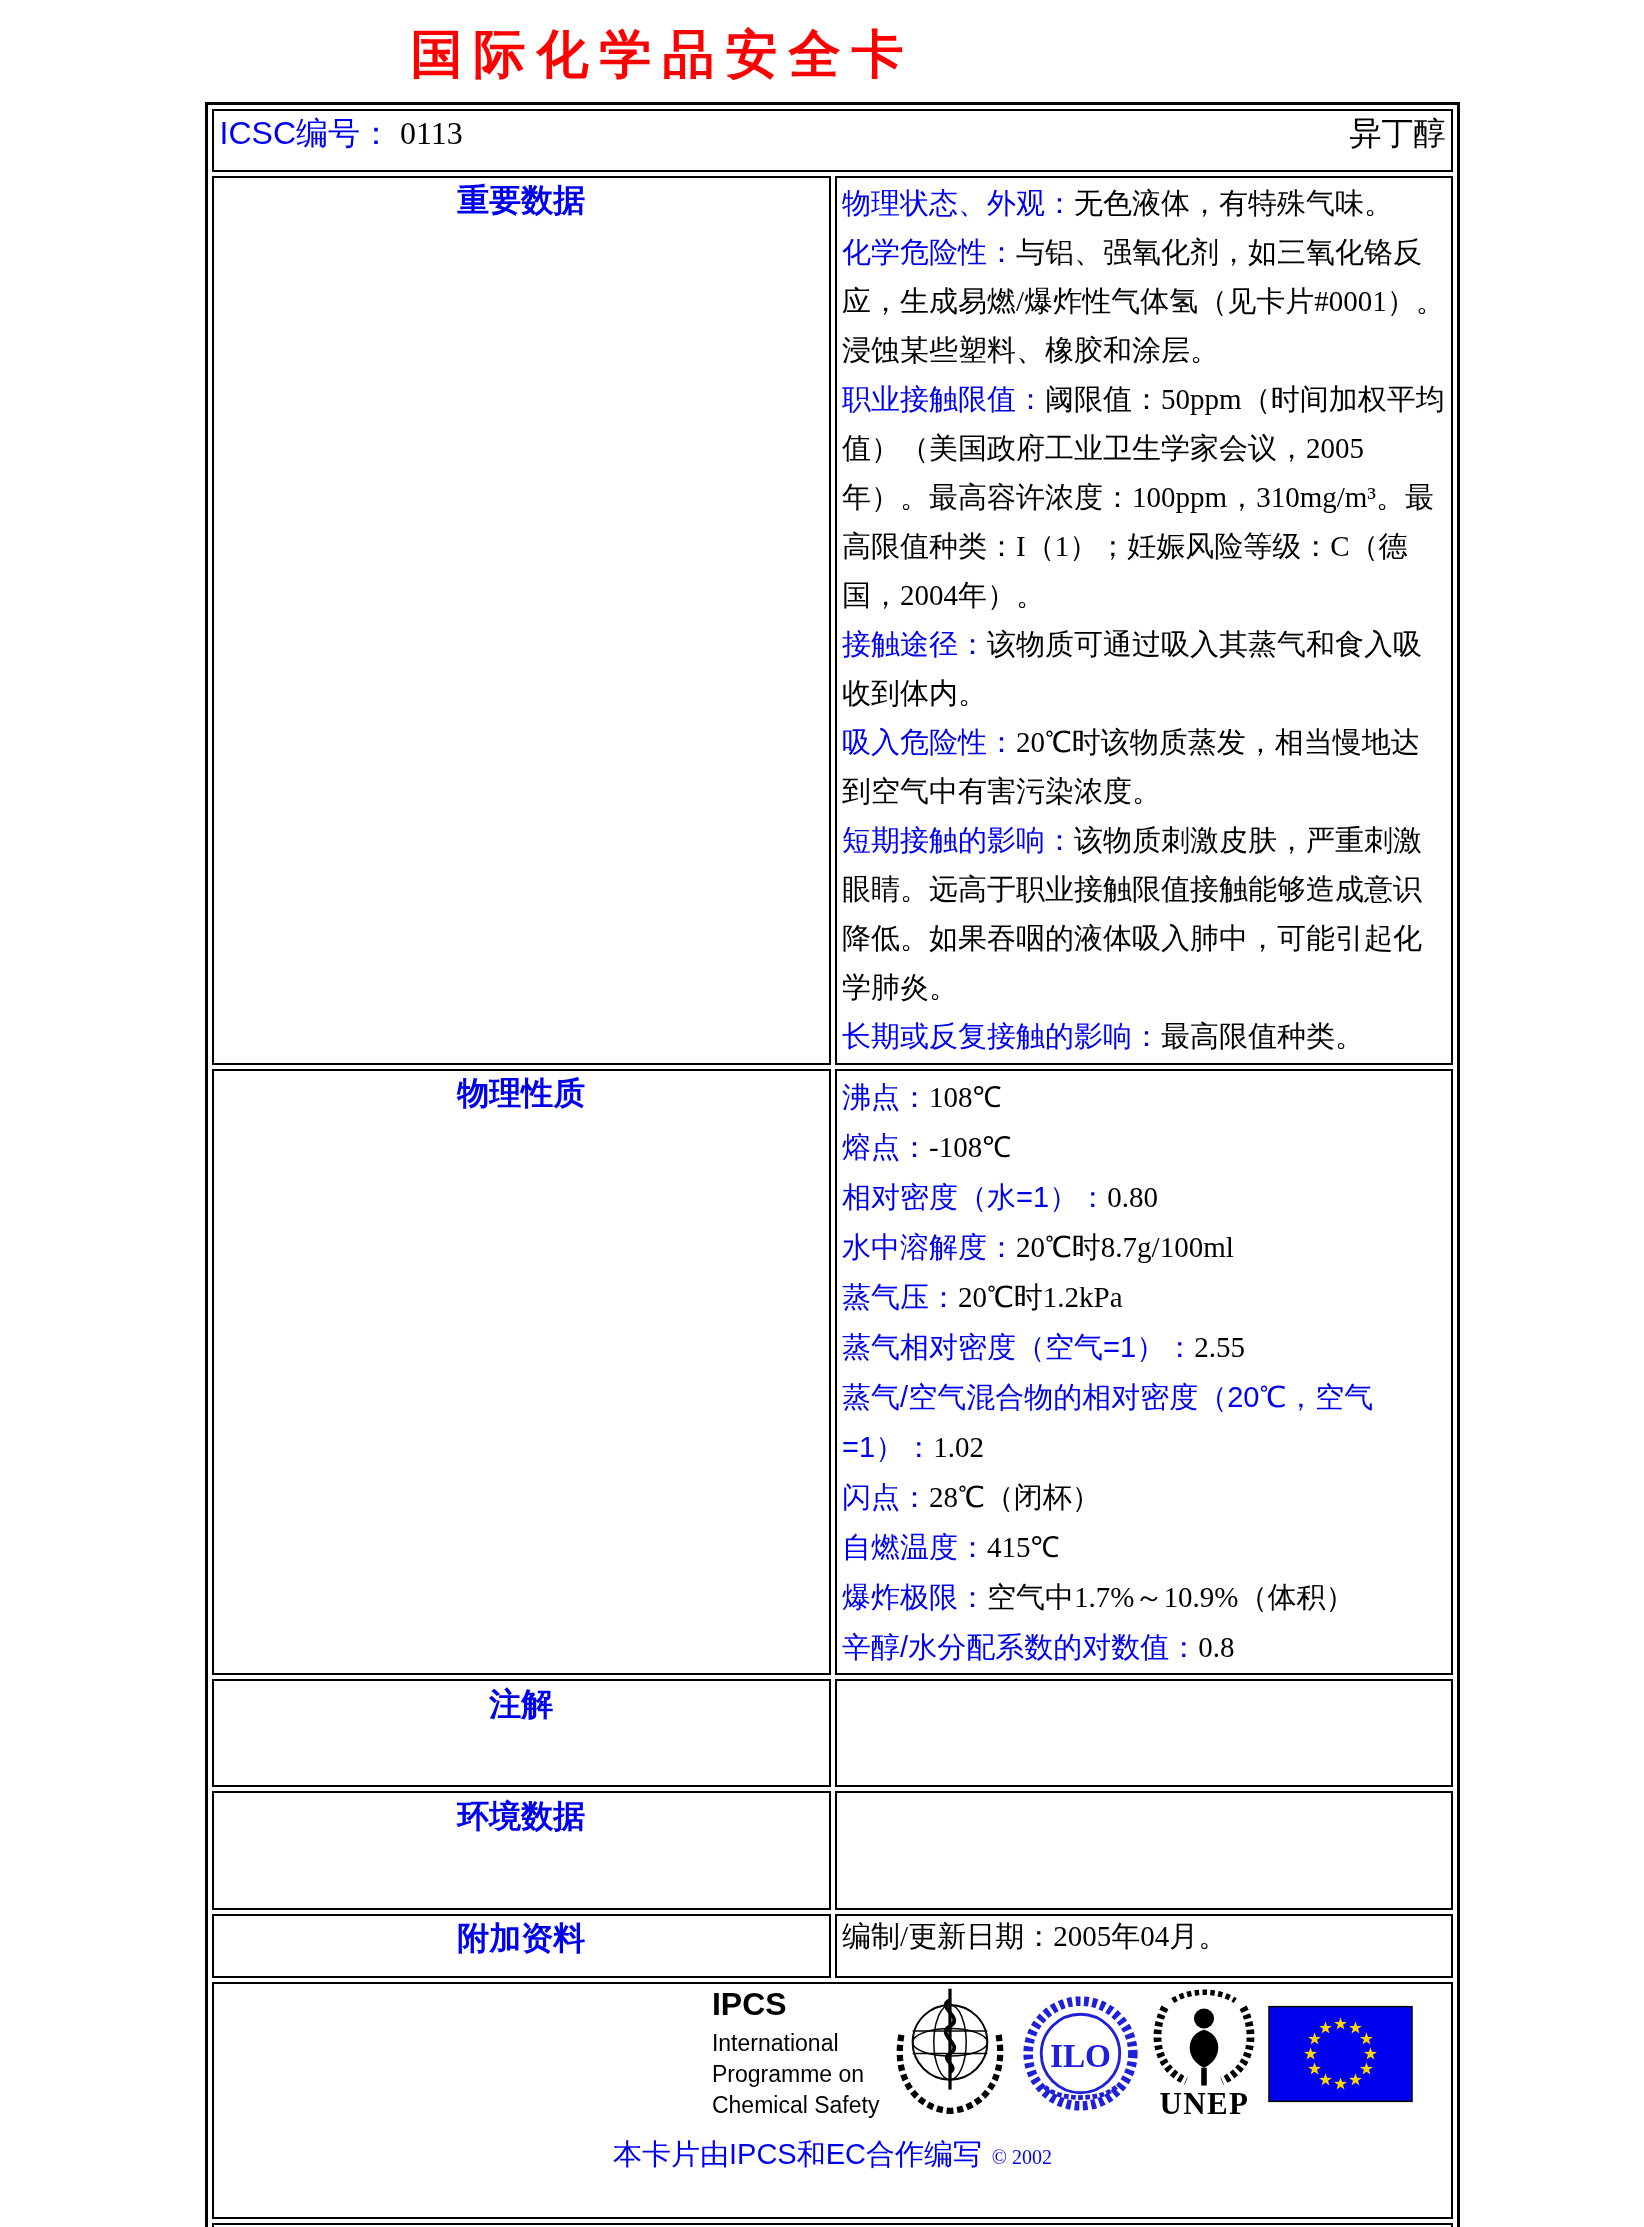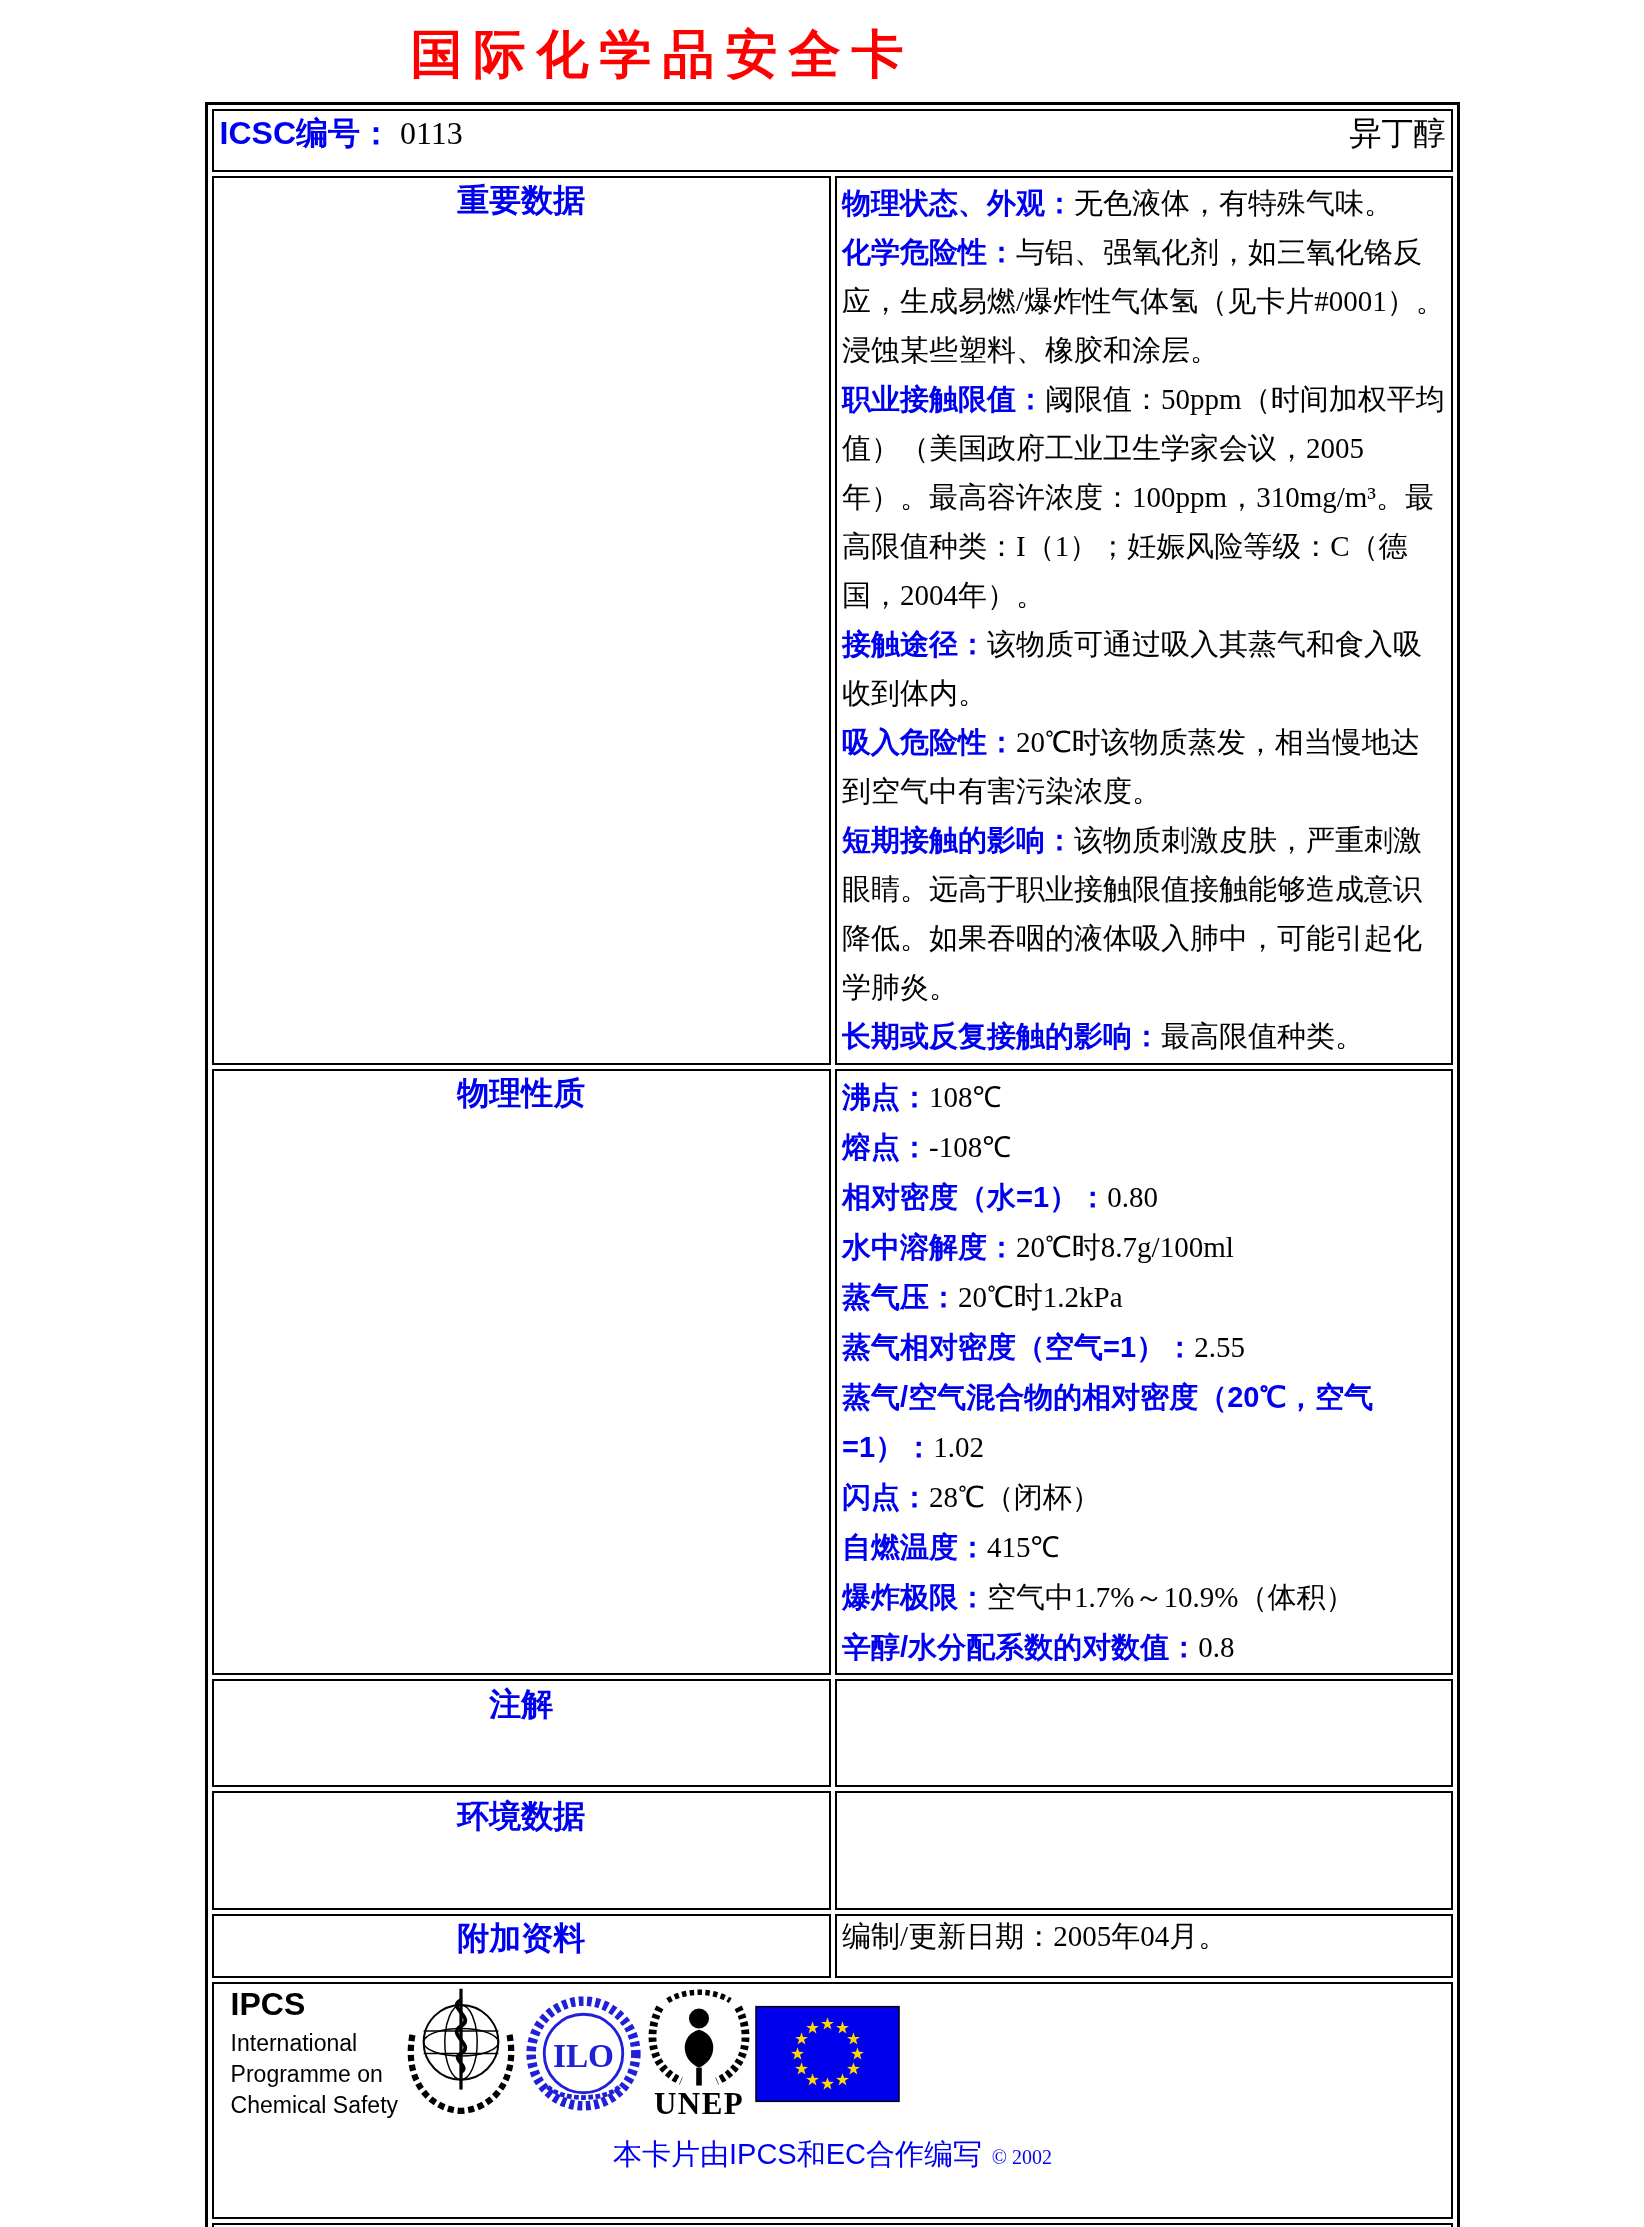--- a/index.html
+++ b/index.html
@@ -48,35 +48,36 @@
     padding:0 2.8px;
   }
   td.header-cell{
     height:56px;
     vertical-align:middle;
     font-size:32px;
   }
   .header-flex{display:flex;justify-content:space-between;align-items:center;}
   .bl{
     color:#0000F0;
-    font-weight:bold;
+    font-weight:normal;
     font-family:"Liberation Sans", sans-serif;
   }
   td.content-cell{font-size:29px;}
   .imp .kv{line-height:49px;}
   .phys .kv{line-height:50px;}
   td.addinfo-cell{vertical-align:middle;height:57px;font-size:29px;}
   td.empty-cell{background:#fff;}
   
   td.footer-cell{height:230px;vertical-align:middle;padding:7px 5.6px;}
   .footer-flex{
     display:flex;
     align-items:center;
-    justify-content:flex-start;
+    justify-content:flex-end;
     padding:0 32px 0 11px;
+    gap:8px;
   }
   .ipcs-block{font-family:"Liberation Sans", sans-serif;color:#000;}
   .ipcs-title{font-size:32px;font-weight:bold;margin-bottom:5.6px;}
   .ipcs-line{font-size:23px;line-height:31px;}
   .unep-wrap{display:flex;flex-direction:column;align-items:center;}
   .unep-caption{
     font-family:"Liberation Serif", serif;
     font-weight:bold;font-size:31px;letter-spacing:1.4px;margin-top:-4.2px;
   }
   .credit-line{

